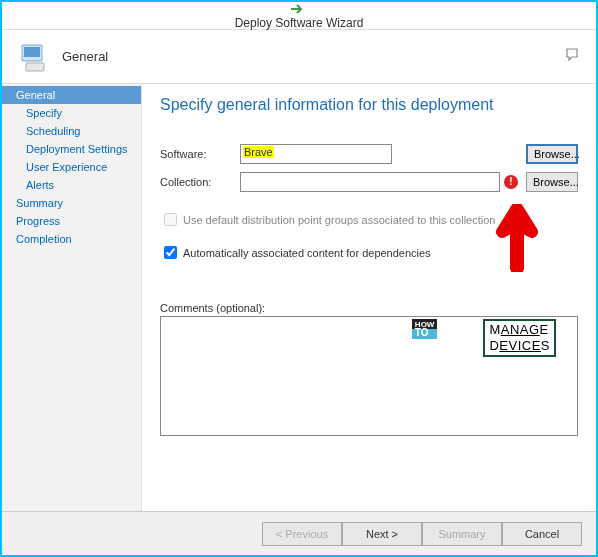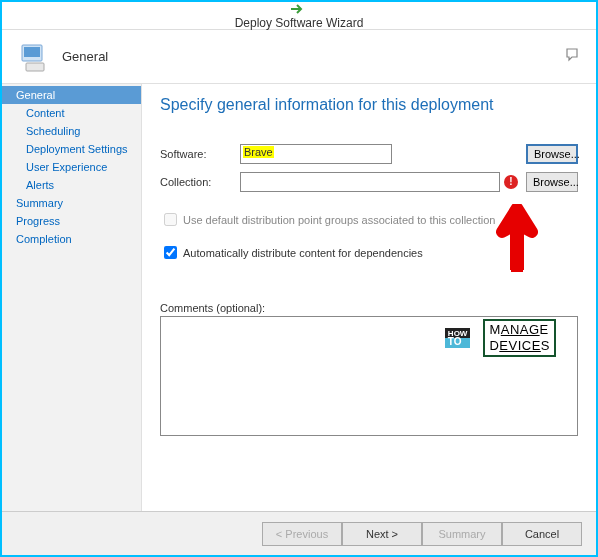--- a/index.html
+++ b/index.html
@@ -23,21 +23,21 @@
   .form-row { display: flex; align-items: center; margin-bottom: 8px; font-size: 11px; color: #333; }
   .form-row .lbl { width: 80px; }
   .form-row input[type=text] { flex: 1; height: 20px; border: 1px solid #888; background: #fff; font-size: 11px; padding: 0 4px; }
   .form-row .browse { width: 52px; height: 20px; margin-left: 8px; font-size: 11px; background: #e8e8e8; border: 1px solid #999; cursor: default; }
   .hl { background: #ffff00; }
   .browse.selected { border: 2px solid #3b78b5; }
   .err-icon { width: 14px; height: 14px; border-radius: 50%; background: #d22; color: #fff; font-size: 10px; line-height: 14px; text-align: center; margin-left: 4px; display: inline-block; font-weight: bold; }
   .cb-row { display: flex; align-items: center; font-size: 11px; color: #888; margin: 10px 0 4px 0; }
   .cb-row.enabled { color: #333; }
   .cb-row input { margin-right: 6px; }
-  .watermark { position: absolute; right: 40px; top: 235px; display: flex; align-items: center; }
+  .watermark { position: absolute; right: 40px; top: 235px; display: flex; align-items: flex-start; gap: 33px; }
   .wm-how { background: #222; color: #fff; font-size: 8px; font-weight: bold; padding: 2px 3px 0 3px; line-height: 8px; }
   .wm-to { background: #4db8d8; color: #fff; font-size: 10px; font-weight: bold; padding: 0 3px 2px 3px; line-height: 8px; }
   .wm-right { border: 2px solid #14532d; padding: 1px 4px; margin-left: 13px; font-family: serif; font-size: 13px; letter-spacing: 0.5px; }
   .wm-right .u { text-decoration: underline; }
   .comments-lbl { font-size: 11px; color: #333; margin-top: 36px; }
   textarea { width: 100%; height: 120px; resize: none; border: 1px solid #888; font-size: 11px; margin-top: 2px; background: #fff; }
   .footer { height: 44px; background: #f0f0f0; border-top: 1px solid #ccc; display: flex; align-items: center; justify-content: flex-end; padding: 0 14px; }
   .footer button { width: 80px; height: 24px; font-size: 11px; background: #e8e8e8; border: 1px solid #aaa; color: #333; cursor: default; }
   .footer button:disabled { color: #aaa; }
   .arrow { position: absolute; right: 56px; top: 120px; pointer-events: none; }
@@ -70,21 +70,21 @@
     <span class="edge">
       <svg width="18" height="18" viewBox="0 0 18 18">
           <path d="M3 3 L13 3 L13 11 L8 11 L5 14 L5 11 L3 11 Z" fill="none" stroke="#888" stroke-width="1.2"></path>
         </svg>
     </span>
   </div>
 
   <div class="body">
     <div class="sidebar" id="sidebar">
         <div class="item active">General</div>
-        <div class="item sub">Content</div>
+        <div class="item sub">Specify</div>
         <div class="item sub">Scheduling</div>
         <div class="item sub">Deployment Settings</div>
         <div class="item sub">User Experience</div>
         <div class="item sub">Alerts</div>
         <div class="item">Summary</div>
         <div class="item">Progress</div>
         <div class="item">Completion</div>
       </div>
 
     <div class="main">
@@ -106,21 +106,21 @@
         <button class="browse hl">Browse...</button>
       </div>
 
       <label class="cb-row">
         <input type="checkbox" disabled="" style="">
         <span>Use default distribution point groups associated to this collection</span>
       </label>
 
       <label class="cb-row enabled">
         <input type="checkbox" checked="" style="">
-        <span>Automatically distribute content for dependencies</span>
+        <span>Automatically associated content for dependencies</span>
       </label>
 
       <div class="watermark">
         <div>
           <div class="wm-how">HOW</div>
           <div class="wm-to">TO</div>
         </div>
         <div class="wm-right"><span>M</span><span class="u">ANAG</span><span>E</span><br><span>D</span><span class="u">EVICE</span><span>S</span></div>
       </div>
 

